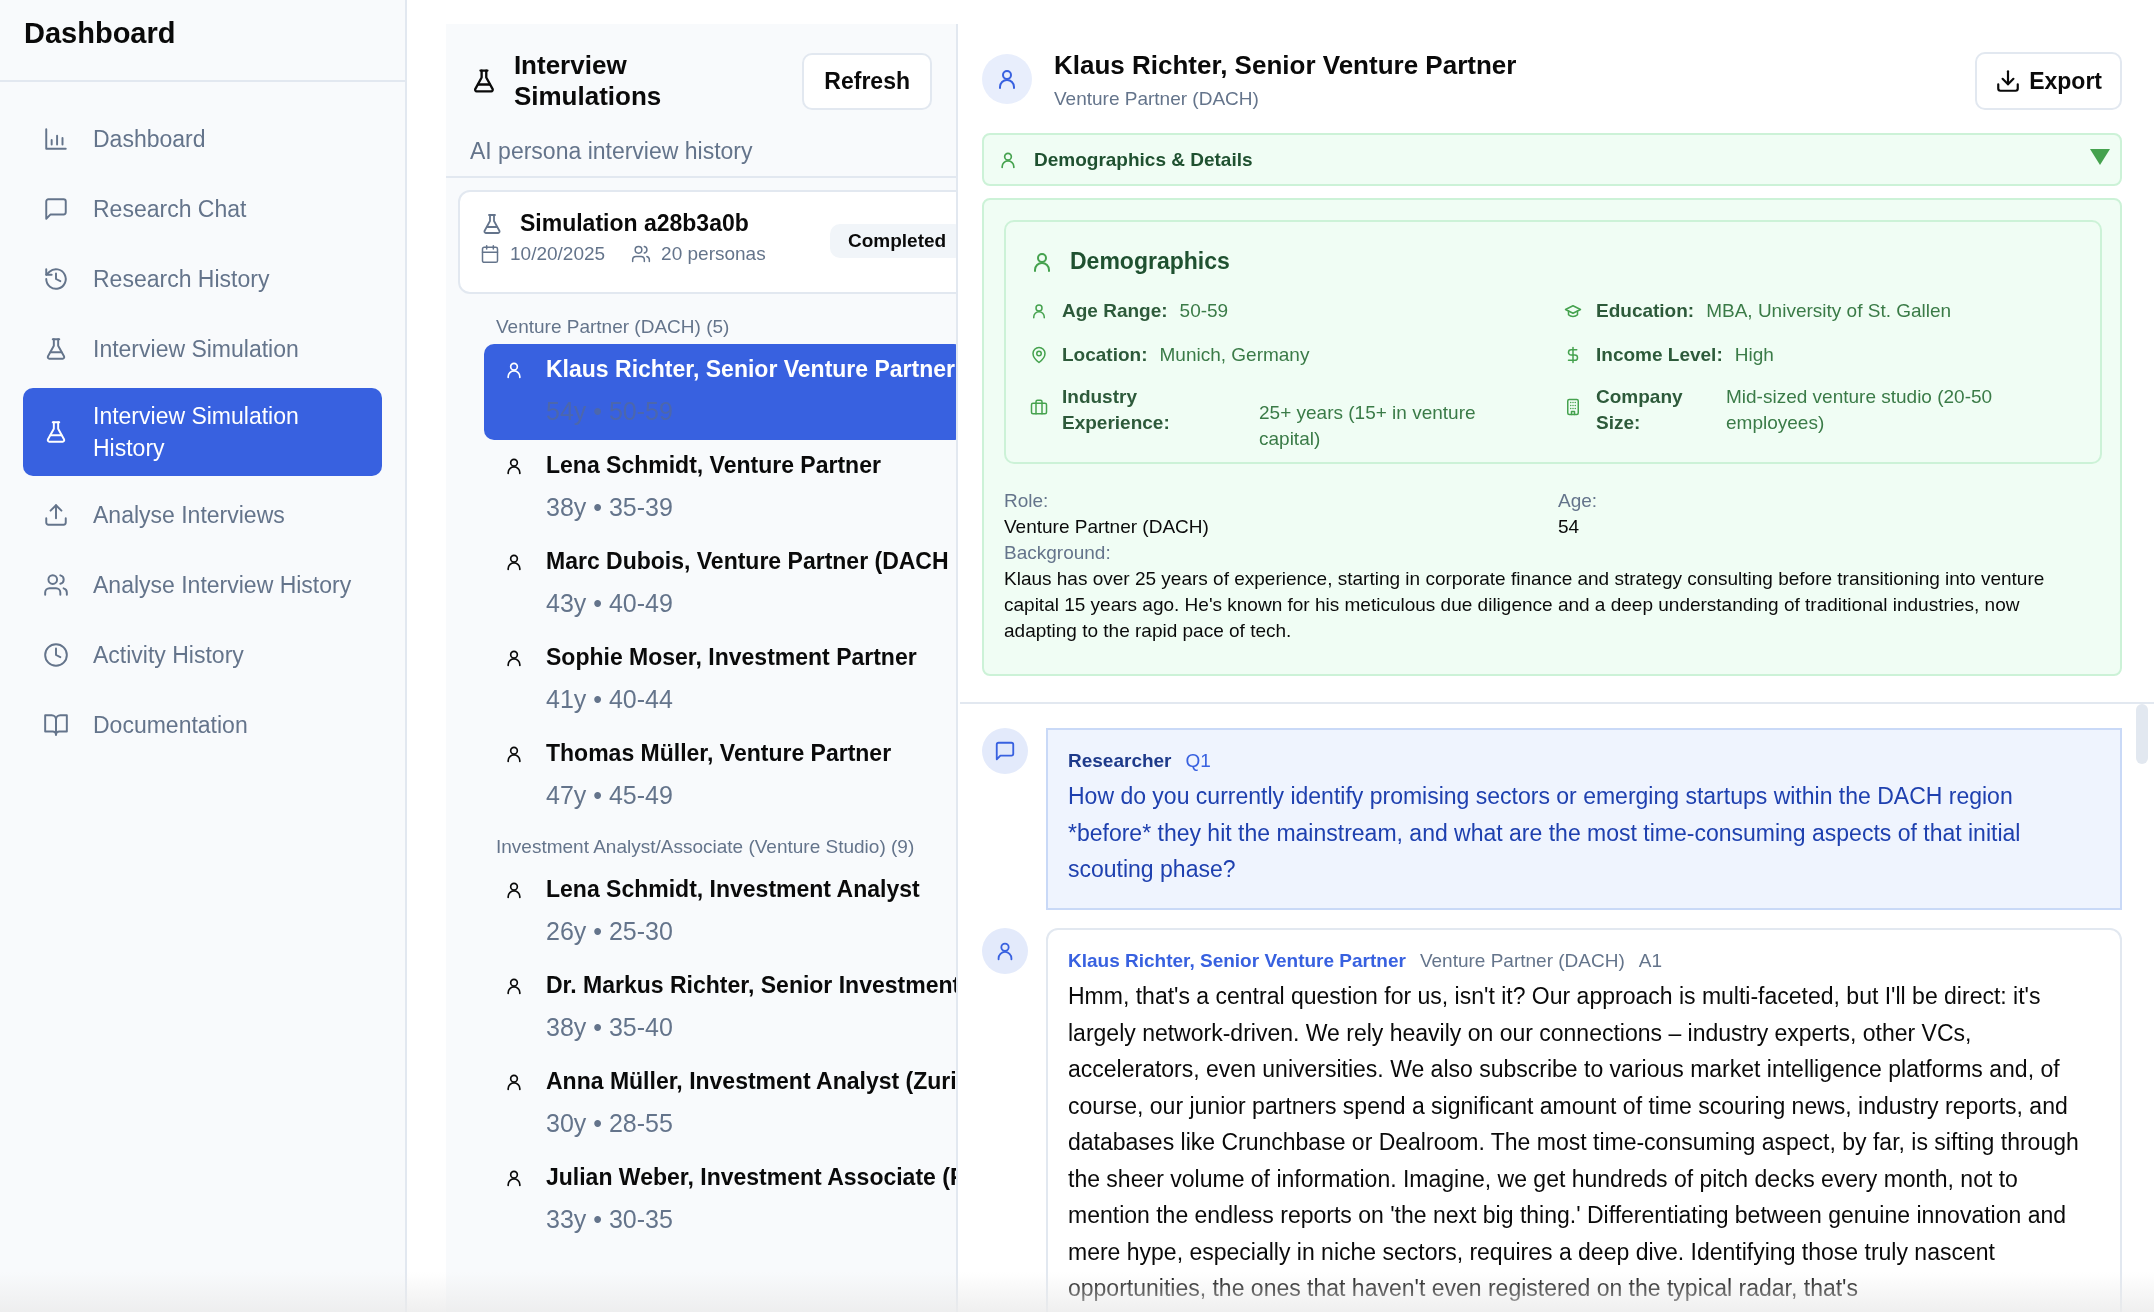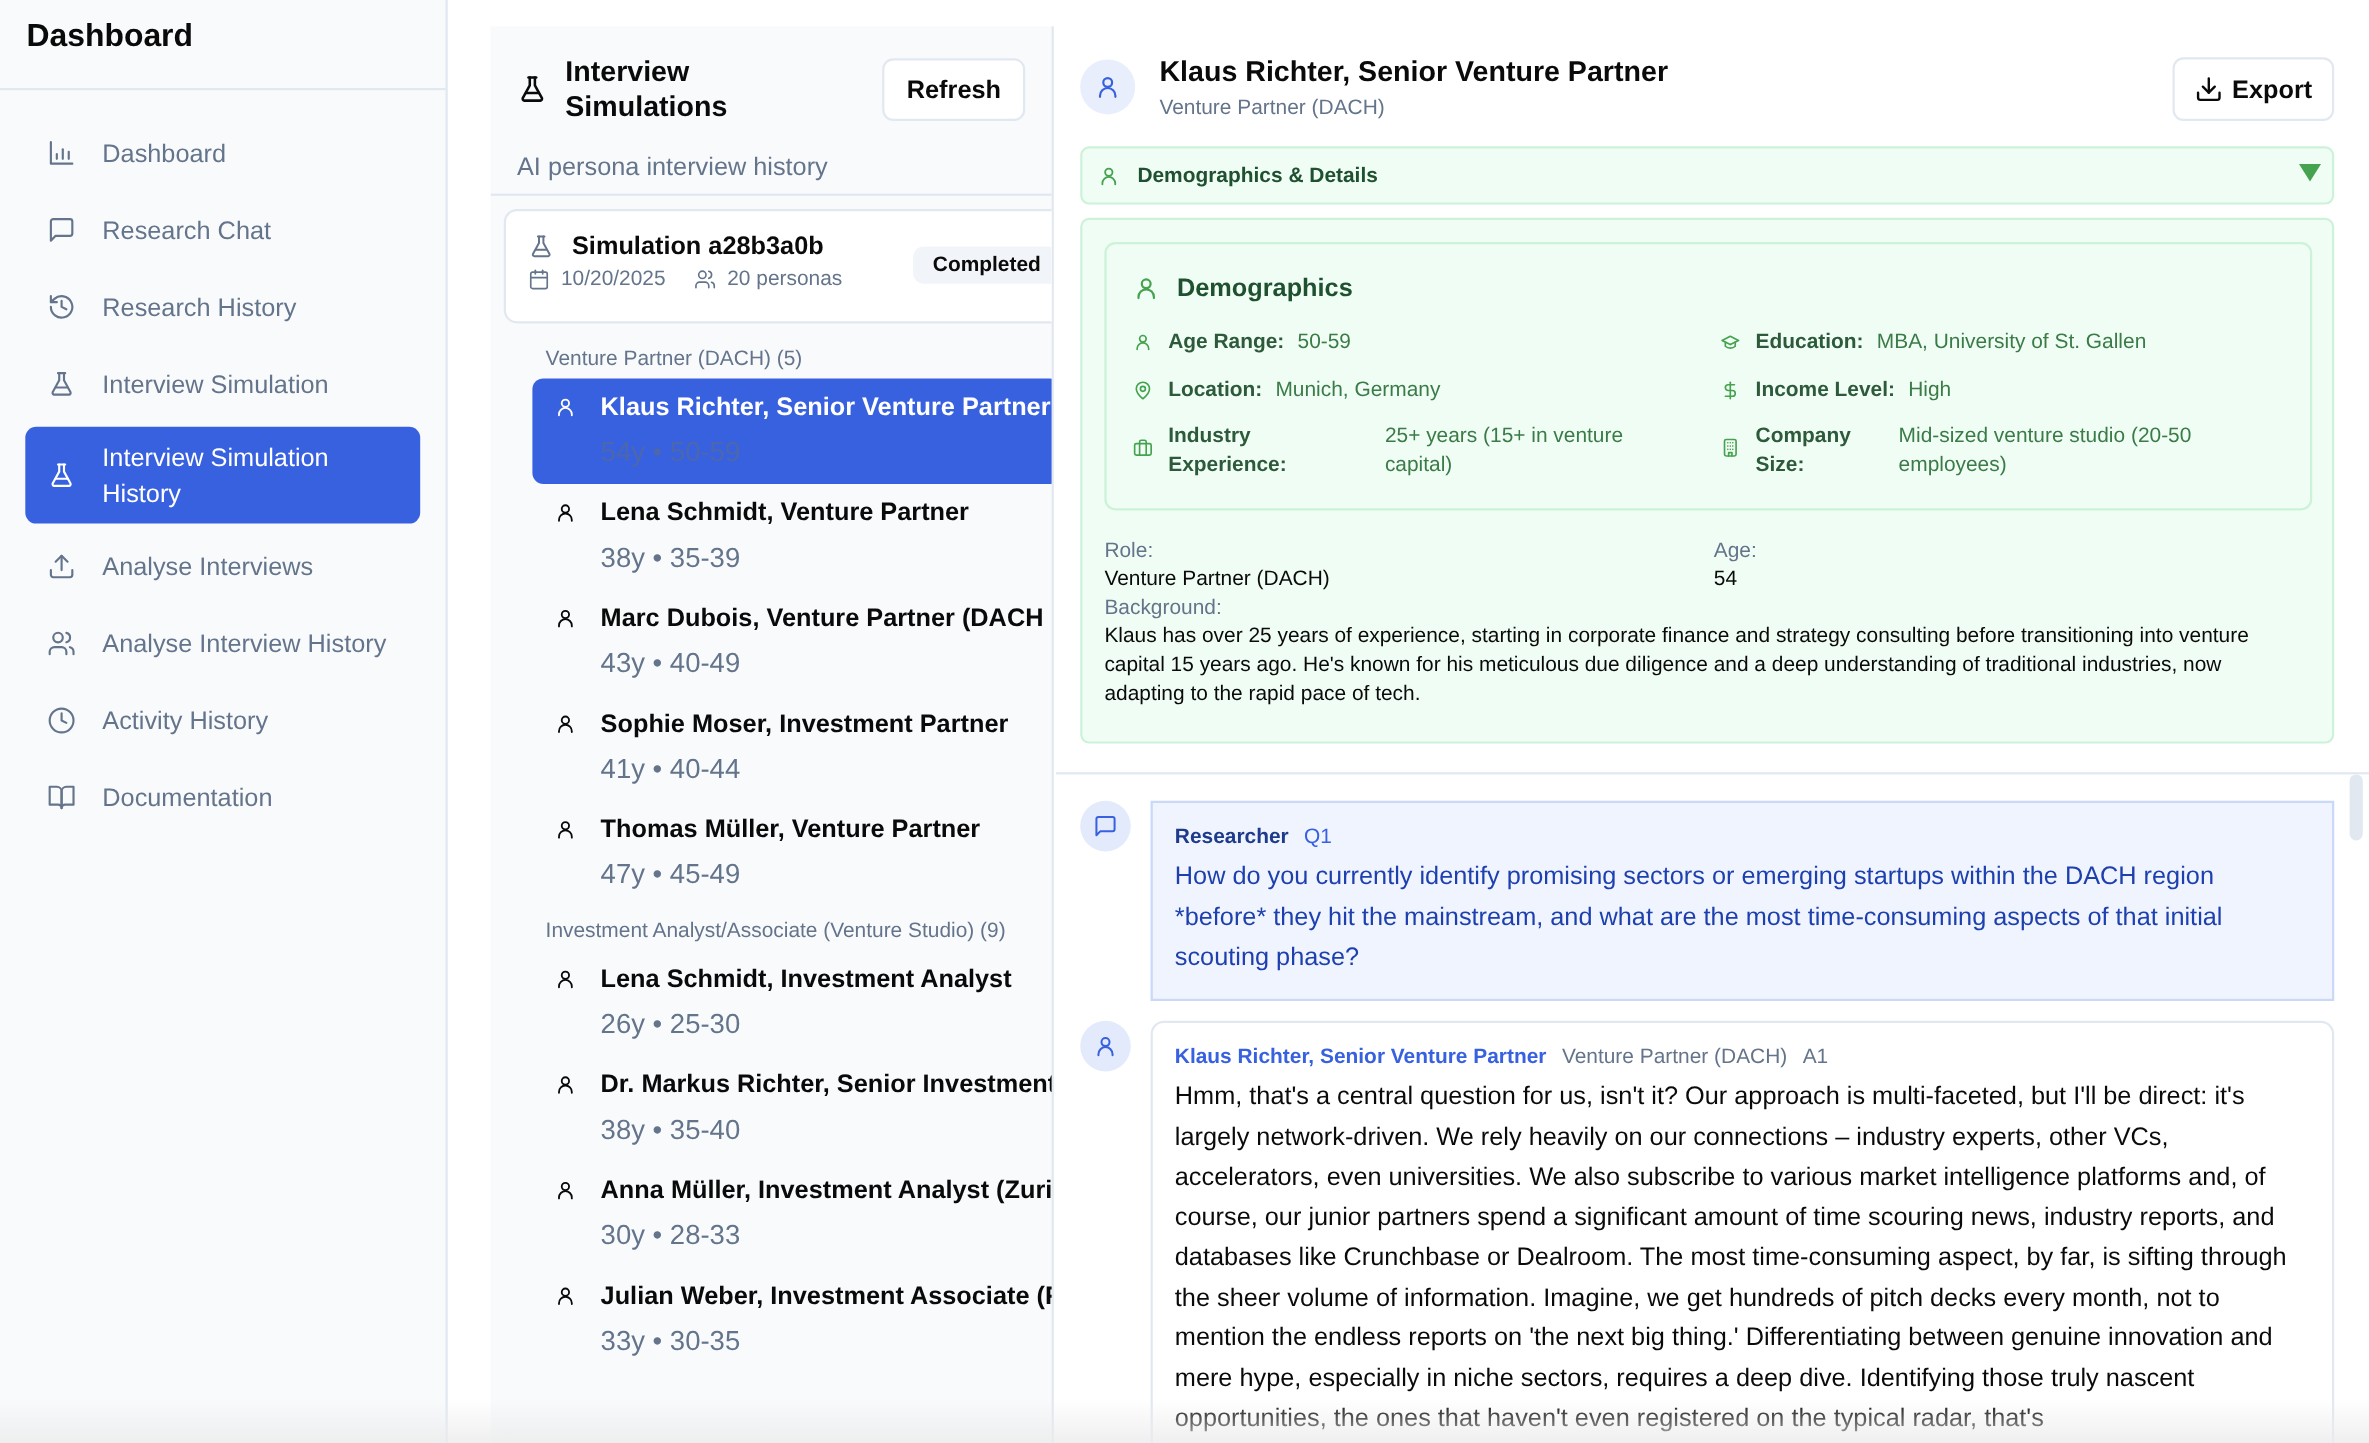--- a/index.html
+++ b/index.html
@@ -358,21 +358,21 @@
     <div class="persona">
       <div class="p-row1">
         <span class="ic">
             <svg viewBox="0 0 24 24" stroke="#0a0a0a" stroke-width="2">
               <circle cx="12" cy="8" r="4"></circle>
               <path d="M5 21v-1a7 7 0 0 1 14 0v1"></path>
             </svg>
           </span>
         <span class="p-name">Anna Müller, Investment Analyst (Zurich</span>
       </div>
-      <div class="p-meta">30y • 28-33</div>
+      <div class="p-meta">30y • 28-55</div>
     </div>
     <div class="persona">
       <div class="p-row1">
         <span class="ic">
             <svg viewBox="0 0 24 24" stroke="#0a0a0a" stroke-width="2">
               <circle cx="12" cy="8" r="4"></circle>
               <path d="M5 21v-1a7 7 0 0 1 14 0v1"></path>
             </svg>
           </span>
         <span class="p-name">Julian Weber, Investment Associate (Fra</span>
@@ -447,21 +447,21 @@
           <span class="val">Munich, Germany</span>
         </div>
         <div class="field two" style="left:24px; top:162px; width:500px;">
           <span class="ic">
               <svg viewBox="0 0 24 24" stroke="#45a24e" stroke-width="2">
                 <rect x="2" y="7" width="20" height="14" rx="2"></rect>
                 <path d="M16 21V5a2 2 0 0 0-2-2h-4a2 2 0 0 0-2 2v16"></path>
               </svg>
             </span>
           <span class="lbl" style="width:185px;">Industry Experience:</span>
-          <span class="val" style="width:260px;">25+ years (15+ in venture capital)</span>
+          <span class="val" style="width:260px;margin-top:16px;">25+ years (15+ in venture capital)</span>
         </div>
 
         <div class="field" style="left:558px; top:76px;">
           <span class="ic">
               <svg viewBox="0 0 24 24" stroke="#45a24e" stroke-width="2">
                 <path d="M22 10L12 5 2 10l10 5 10-5z"></path>
                 <path d="M6 12v5c3 3 9 3 12 0v-5"></path>
               </svg>
             </span>
           <span class="lbl">Education:</span>

